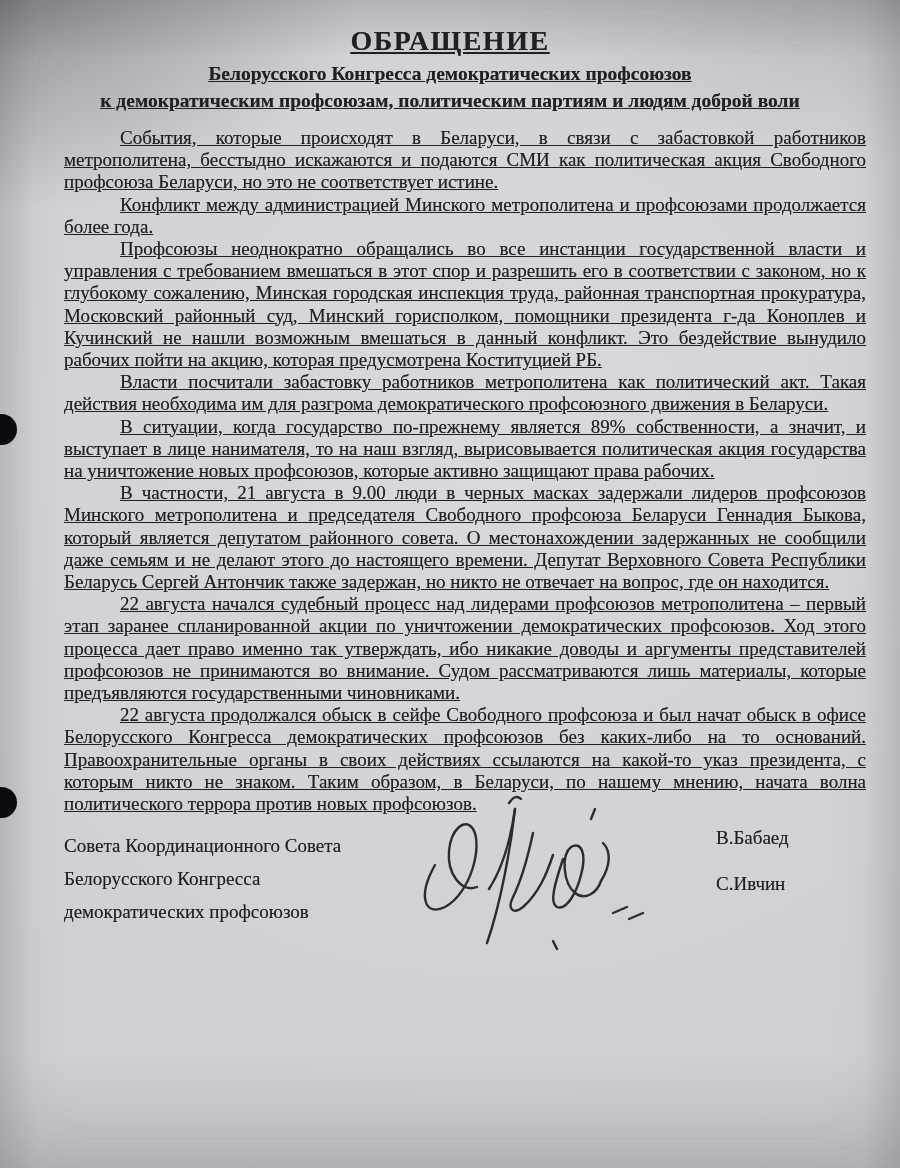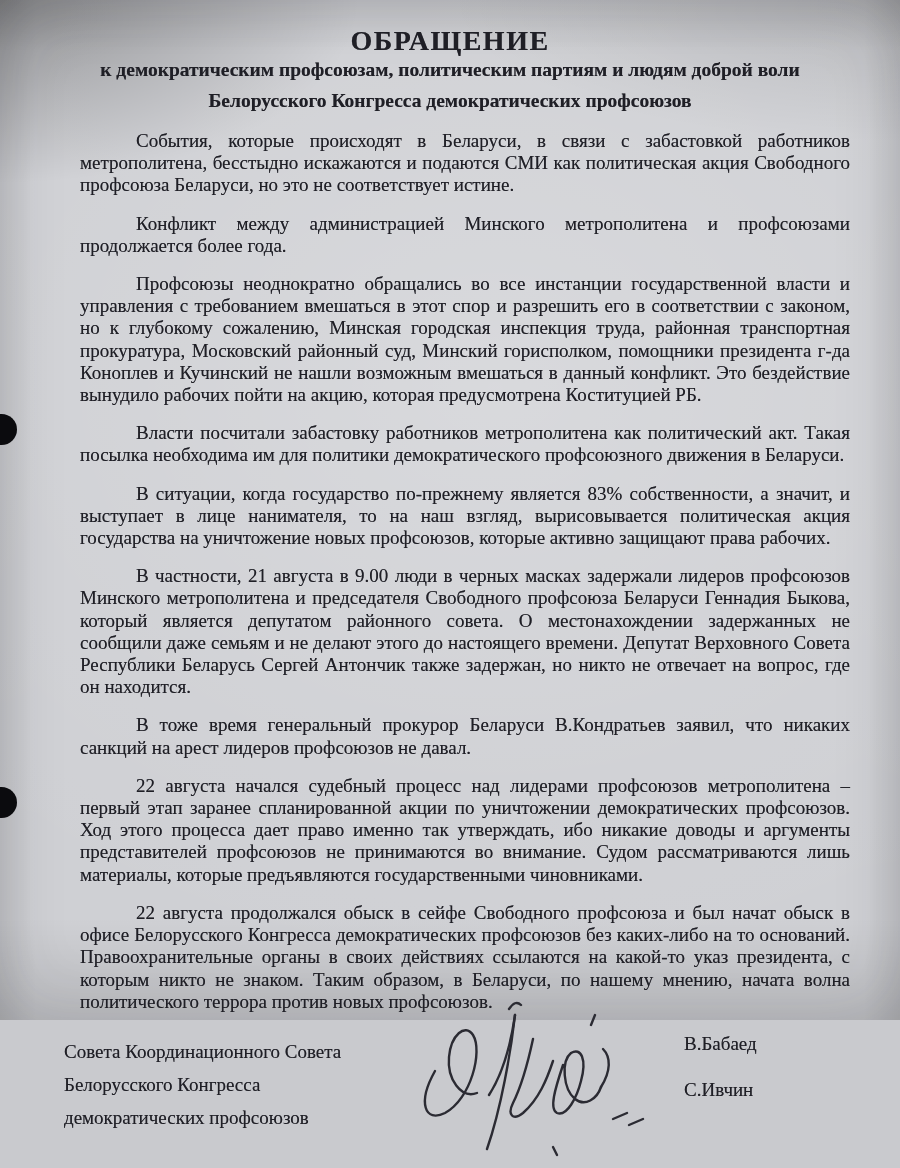--- a/index.html
+++ b/index.html
@@ -6,30 +6,31 @@
     margin: 0; padding: 0;
     width: 900px; height: 1168px;
     overflow: hidden;
   }
   body {
     background-color: #c9cace;
     font-family: "Liberation Serif", "DejaVu Serif", serif;
   }
   .page {
     position: relative;
-    width: 900px; height: 1020px;
+    width: 900px; height: 1168px;
     color: #1f1f26;
     background-color: #cfd0d4;
     background-image:
       radial-gradient(120% 85% at 55% 38%, rgba(255,255,255,0.20) 0%, rgba(255,255,255,0.05) 45%, rgba(0,0,0,0) 70%),
       radial-gradient(40% 18% at 0% 0%, rgba(0,0,0,0.30) 0%, rgba(0,0,0,0) 100%),
       radial-gradient(50% 14% at 100% 0%, rgba(0,0,0,0.12) 0%, rgba(0,0,0,0) 100%),
       linear-gradient(to bottom, rgba(0,0,0,0.10) 0%, rgba(0,0,0,0) 5%, rgba(0,0,0,0) 90%, rgba(0,0,0,0.10) 100%),
       linear-gradient(to right, rgba(0,0,0,0.08) 0%, rgba(0,0,0,0) 4%, rgba(0,0,0,0) 96%, rgba(0,0,0,0.08) 100%);
     box-shadow: inset 0 0 70px rgba(40,40,48,0.14);
+    text-decoration: underline;
   }
   .ink { text-shadow: 0 0 0.6px rgba(25,25,32,0.55); }
 
   .punch {
     position: absolute;
     left: 0;
     width: 17px; height: 31px;
     background: #0b0b0e;
     border-radius: 0 16px 16px 0;
   }
@@ -53,39 +54,39 @@
   }
   .subtitle-1 { margin-top: 4px; }
 
   .body-text {
     margin: 13px 34px 0 64px;
     width: 802px;
     font-size: 19px;
     line-height: 22.2px;
   }
   .body-text p {
-    margin: 16px;
+    margin: 0;
     text-align: justify;
     text-indent: 56px;
   }
 
   .sig-row {
     position: relative;
     height: 150px;
     margin-top: 8px;
   }
   .sig-left {
     position: absolute;
     left: 64px; top: 6px;
     font-size: 19px;
     line-height: 33px;
   }
   .sig-name {
     position: absolute;
-    left: 684px;
+    left: 716px;
     font-size: 19px;
   }
   .sig-name-1 { top: 4px; }
   .sig-name-2 { top: 50px; }
   .sig-svg {
     position: absolute;
     left: 405px; top: -30px;
     width: 240px; height: 168px;
   }
   .sig-svg path {
@@ -97,31 +98,30 @@
 </style>
 </head>
 <body>
 
 <div class="page">
 
   <div class="punch punch-1"></div>
   <div class="punch punch-2"></div>
 
   <h1 class="title ink">ОБРАЩЕНИЕ</h1>
+  <div class="subtitle subtitle-1 ink">Белорусского Конгресса демократических профсоюзов</div>
   <div class="subtitle subtitle-2 ink">к демократическим профсоюзам, политическим партиям и людям доброй воли</div>
-  <div class="subtitle subtitle-1 ink">Белорусского Конгресса демократических профсоюзов</div>
 
   <div class="body-text ink">
     <p>События, которые происходят в Беларуси, в связи с забастовкой работников метрополитена, бесстыдно искажаются и подаются СМИ как политическая акция Свободного профсоюза Беларуси, но это не соответствует истине.</p>
     <p>Конфликт между администрацией Минского метрополитена и профсоюзами продолжается более года.</p>
     <p>Профсоюзы неоднократно обращались во все инстанции государственной власти и управления с требованием вмешаться в этот спор и разрешить его в соответствии с законом, но к глубокому сожалению, Минская городская инспекция труда, районная транспортная прокуратура, Московский районный суд, Минский горисполком, помощники президента г-да Коноплев и Кучинский не нашли возможным вмешаться в данный конфликт. Это бездействие вынудило рабочих пойти на акцию, которая предусмотрена Коституцией РБ.</p>
-    <p>Власти посчитали забастовку работников метрополитена как политический акт. Такая посылка необходима им для политики демократического профсоюзного движения в Беларуси.</p>
-    <p>В ситуации, когда государство по-прежнему является 83% собственности, а значит, и выступает в лице нанимателя, то на наш взгляд, вырисовывается политическая акция государства на уничтожение новых профсоюзов, которые активно защищают права рабочих.</p>
+    <p>Власти посчитали забастовку работников метрополитена как политический акт. Такая действия необходима им для разгрома демократического профсоюзного движения в Беларуси.</p>
+    <p>В ситуации, когда государство по-прежнему является 89% собственности, а значит, и выступает в лице нанимателя, то на наш взгляд, вырисовывается политическая акция государства на уничтожение новых профсоюзов, которые активно защищают права рабочих.</p>
     <p>В частности, 21 августа в 9.00 люди в черных масках задержали лидеров профсоюзов Минского метрополитена и председателя Свободного профсоюза Беларуси Геннадия Быкова, который является депутатом районного совета. О местонахождении задержанных не сообщили даже семьям и не делают этого до настоящего времени. Депутат Верховного Совета Республики Беларусь Сергей Антончик также задержан, но никто не отвечает на вопрос, где он находится.</p>
-    <p>В тоже время генеральный прокурор Беларуси В.Кондратьев заявил, что никаких санкций на арест лидеров профсоюзов не давал.</p>
     <p>22 августа начался судебный процесс над лидерами профсоюзов метрополитена – первый этап заранее спланированной акции по уничтожении демократических профсоюзов. Ход этого процесса дает право именно так утверждать, ибо никакие доводы и аргументы представителей профсоюзов не принимаются во внимание. Судом рассматриваются лишь материалы, которые предъявляются государственными чиновниками.</p>
     <p>22 августа продолжался обыск в сейфе Свободного профсоюза и был начат обыск в офисе Белорусского Конгресса демократических профсоюзов без каких-либо на то оснований. Правоохранительные органы в своих действиях ссылаются на какой-то указ президента, с которым никто не знаком. Таким образом, в Беларуси, по нашему мнению, начата волна политического террора против новых профсоюзов.</p>
   </div>
 
   <div class="sig-row">
     <div class="sig-left ink">
       <div>Совета Координационного Совета</div>
       <div>Белорусского Конгресса</div>
       <div>демократических профсоюзов</div>
     </div>

